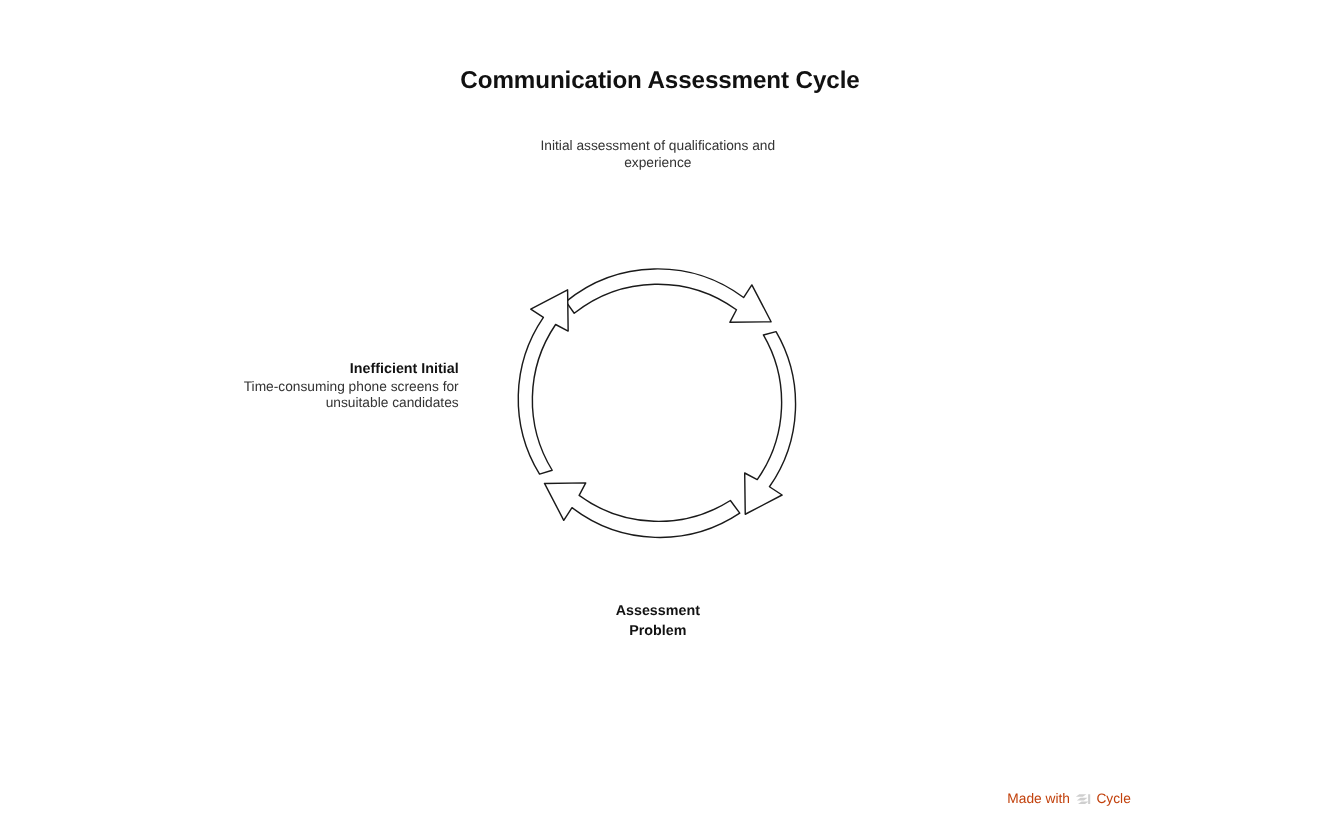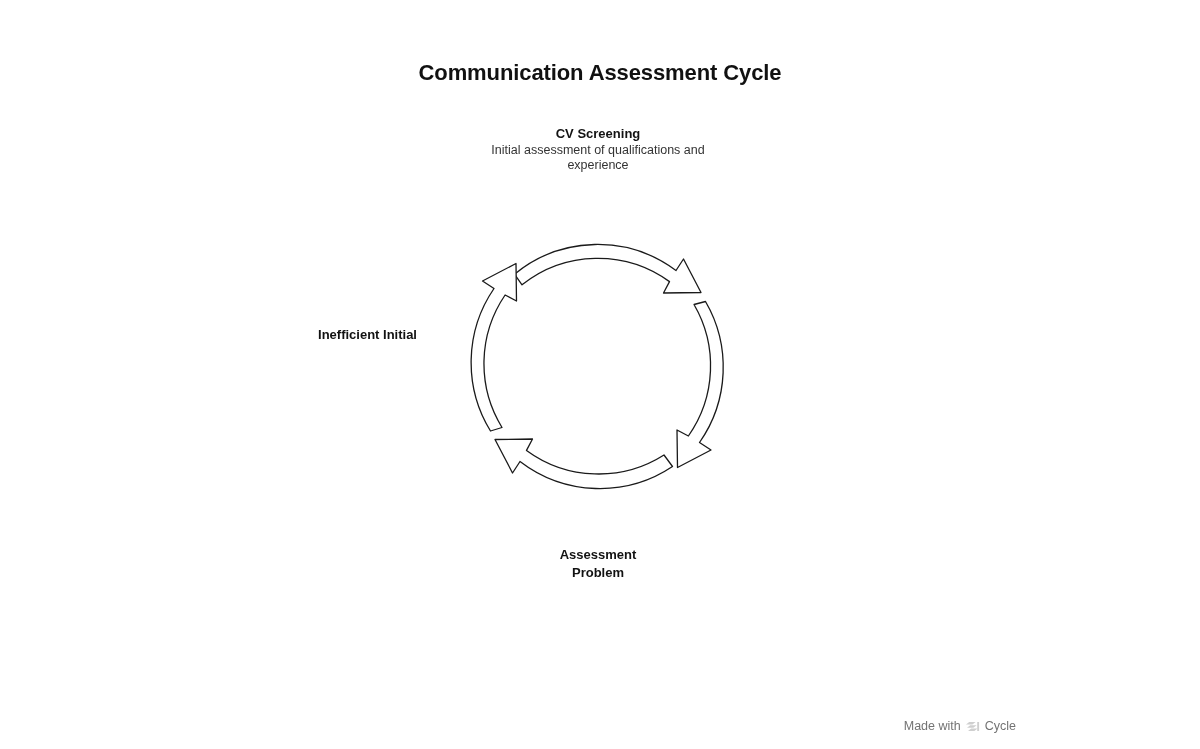--- a/index.html
+++ b/index.html
@@ -91,27 +91,27 @@
   .node-left {
     left: 217px;
     top: 326px;
     width: 200px;
     text-align: right;
   }
 
   
   .watermark {
     position: absolute;
-    right: 40px;
+    right: 28px;
     bottom: 16px;
     display: flex;
     align-items: center;
     gap: 5px;
     font-size: 12.5px;
-    color: #737373;
+    color: #c2410c;
     user-select: none;
   }
   .watermark .wm-logo {
     display: inline-block;
     width: 14px;
     height: 14px;
     position: relative;
     top: 1px;
   }
 </style>
@@ -159,31 +159,31 @@
                  L 58.0 35.5
                  L 58.5 73.0
                  L 47.1 67.0
                  A 122 122 0 0 0 44.0 199.5
                  Z"></path>
       </g>
     </svg>
   </div>
 
   <div class="node node-top">
-    <div class="node-title">CV Screening</div>
     <div class="node-desc">Initial assessment of qualifications and experience</div>
   </div>
 
 
   <div class="node node-bottom">
     <div class="node-title" style="max-width:110px;margin:0 auto;">Assessment Problem</div>
   </div>
 
   <div class="node node-left">
     <div class="node-title">Inefficient Initial</div>
+    <div class="node-desc">Time-consuming phone screens for unsuitable candidates</div>
   </div>
 
   <div class="watermark">
     <span>Made with</span>
     <span class="wm-logo">
       <svg viewBox="0 0 14 14" width="14" height="14" xmlns="http://www.w3.org/2000/svg">
         <g fill="#cfcfcf">
           <polygon points="3.2,2.0 9.6,2.0 6.4,4.4 0.0,4.4"></polygon>
           <polygon points="4.2,5.3 10.6,5.3 7.4,7.7 1.0,7.7"></polygon>
           <polygon points="5.2,8.6 11.6,8.6 8.4,11.0 2.0,11.0"></polygon>

